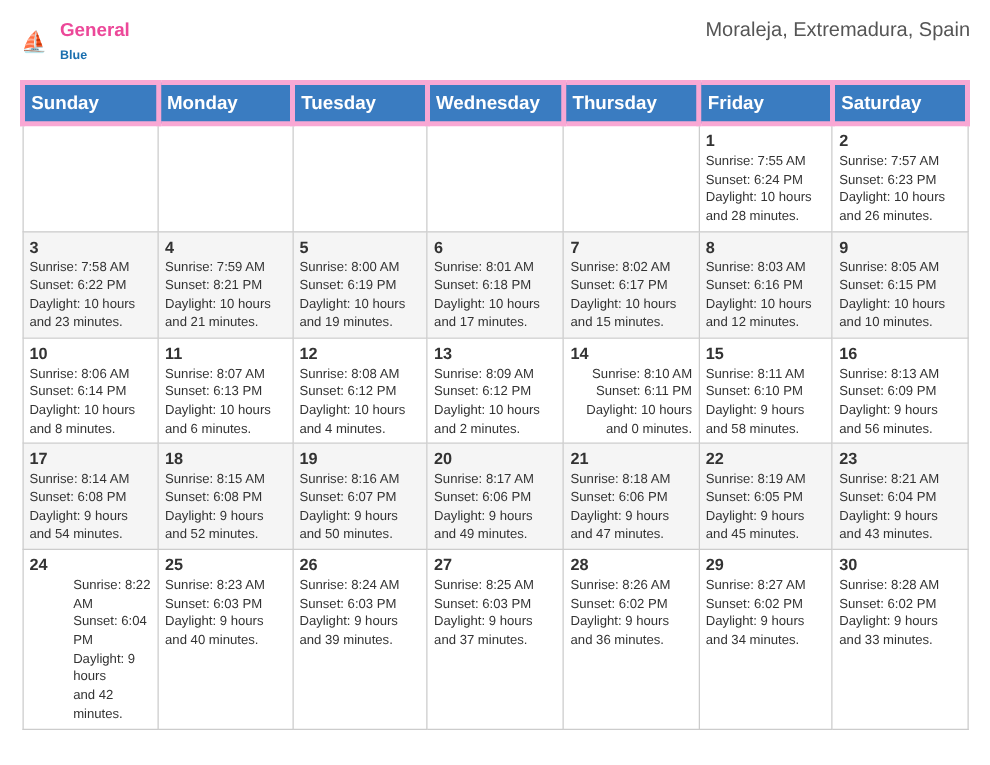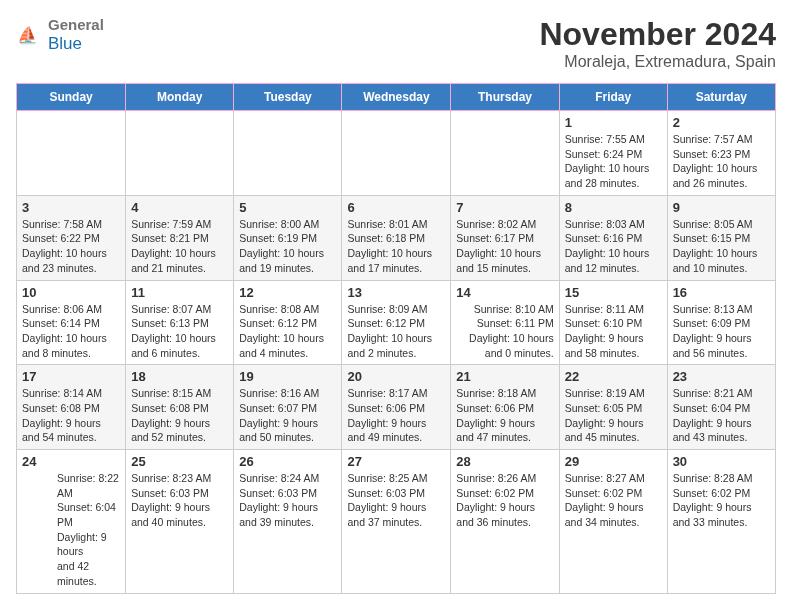--- a/index.html
+++ b/index.html
@@ -14,22 +14,22 @@
       display: flex;
       justify-content: space-between;
       align-items: flex-start;
       margin-bottom: 12px;
     }
     .logo {
       display: flex;
       align-items: center;
       gap: 4px;
     }
-    .logo-text-general { font-size: 15px; font-weight: bold; color: #737373; }
-    .logo-text-blue { font-size: 17px; font-weight: normal; color: #1a6faf; }
+    .logo-text-general { font-size: 15px; font-weight: bold; color: #ec4899; }
+    .logo-text-blue { font-size: 10px; font-weight: bold; color: #1a6faf; }
     .logo-icon {
       width: 28px;
       height: 28px;
     }
     .title-area {
       text-align: right;
     }
     .month-title {
       font-size: 32px;
       font-weight: bold;
@@ -40,25 +40,25 @@
       color: #555;
     }
     .calendar {
       width: 100%;
       border-collapse: collapse;
       font-size: 11px;
     }
     .calendar th {
       background-color: #3a7cc1;
       color: #fff;
-      text-align: center;
+      text-align: left;
       padding: 6px 5px;
-      font-size: 12px;
+      font-size: 15px;
       font-weight: bold;
-      border: 1px solid #f9a8d4;
+      border: 4px solid #f9a8d4;
     }
     .calendar td {
       border: 1px solid #ccc;
       vertical-align: top;
       padding: 4px 5px;
       width: 110px;
       min-height: 80px;
       background: #fff;
     }
     .calendar tr:nth-child(even) td {
@@ -87,21 +87,20 @@
   <div class="logo">
     <svg class="logo-icon" viewBox="0 0 40 40" xmlns="http://www.w3.org/2000/svg">
       <text x="2" y="28" font-size="24" fill="#1a6faf">⛵</text>
     </svg>
     <div>
       <span class="logo-text-general">General</span><br>
       <span class="logo-text-blue">Blue</span>
     </div>
   </div>
   <div class="title-area">
-    <div class="month-title">November 2024</div>
     <div class="location-title">Moraleja, Extremadura, Spain</div>
   </div>
 </div>
 
 <table class="calendar">
   <thead>
     <tr>
     <th>Sunday</th>
         <th>Monday</th>
         <th>Tuesday</th>

